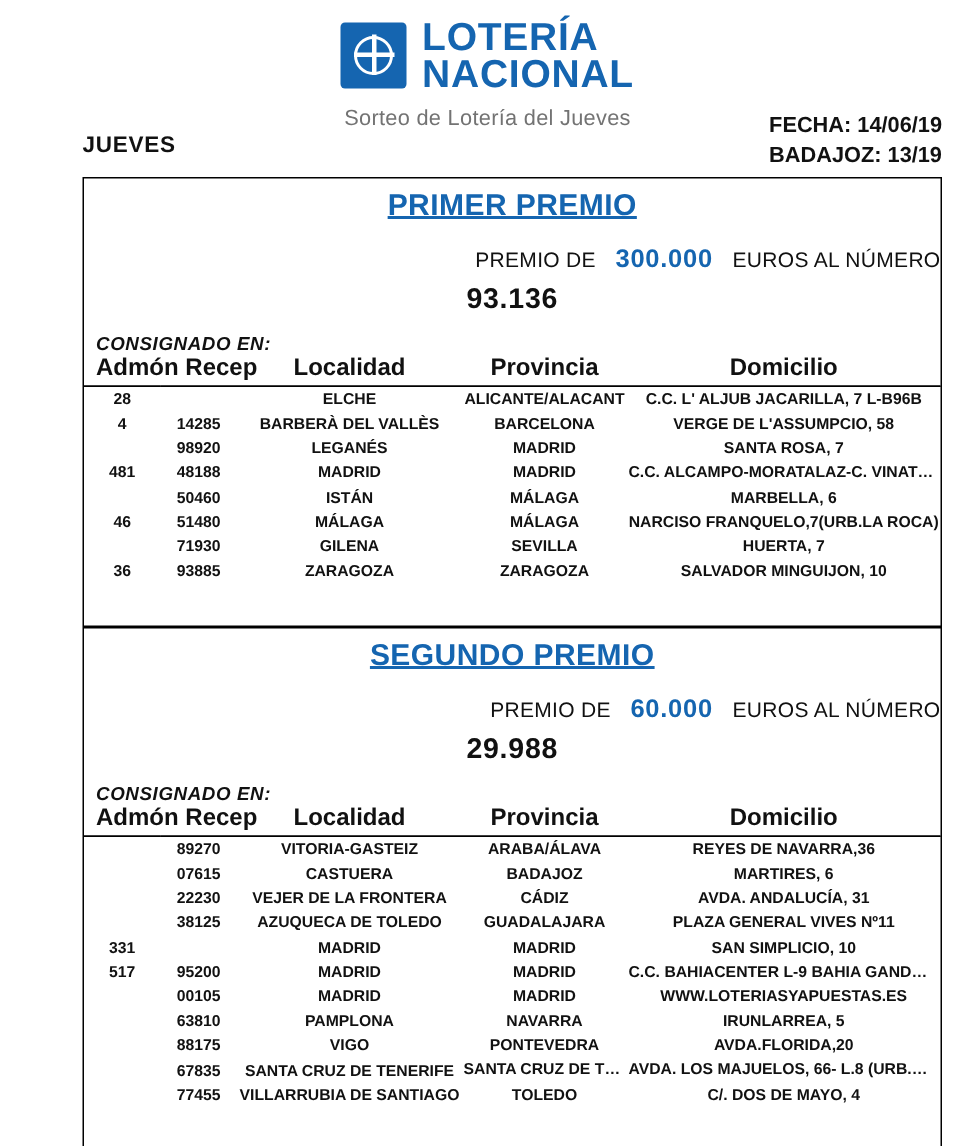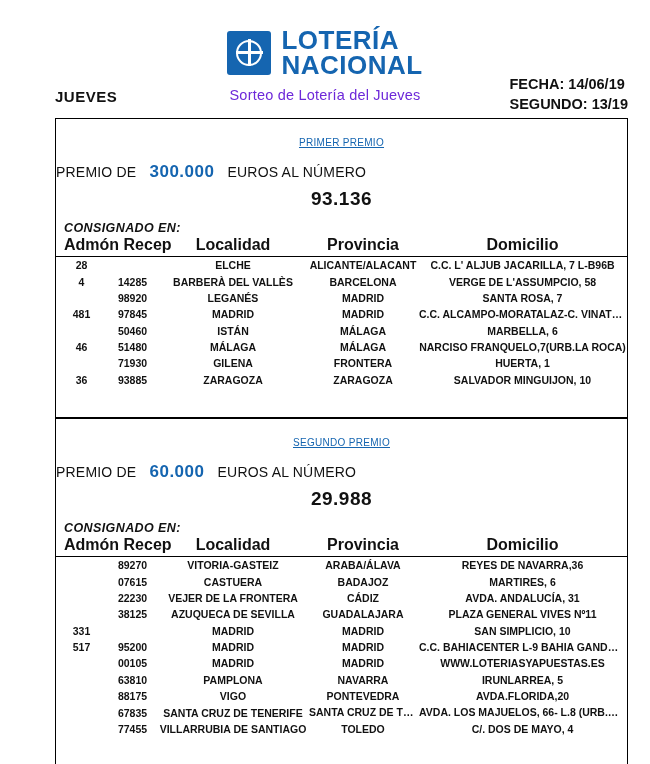--- a/index.html
+++ b/index.html
@@ -20,21 +20,21 @@
     height: 764px;
     box-sizing: border-box;
   }
 
   
   .logo-wrap {
     display: flex;
     align-items: center;
     justify-content: center;
     gap: 10px;
-    padding-top: 28px;
+    padding-top: 12px;
   }
   .logo-mark {
     width: 44px;
     height: 44px;
     background: #1565b0;
     border-radius: 3px;
     position: relative;
     flex: none;
   }
   .logo-mark .globe {
@@ -76,21 +76,21 @@
     font-weight: bold;
     color: #1565b0;
     letter-spacing: 0.5px;
   }
   .logo-text .l1 { font-size: 26px; }
   .logo-text .l2 { font-size: 26px; }
 
   .subhead {
     text-align: center;
     font-size: 14.5px;
-    color: #6d28d9;
+    color: #737373;
     margin-top: 10px;
     letter-spacing: 0.2px;
   }
 
   .weekday {
     position: absolute;
     left: 55px;
     top: 88px;
     font-size: 15px;
     font-weight: bold;
@@ -113,29 +113,29 @@
     right: 22px;
     border: 1.5px solid #000;
     box-sizing: border-box;
     background: #fff;
   }
   #first-prize-box { top: 118px; height: 300px; }
   #second-prize-box { top: 418px; height: 428px; }
 
   .prize-title {
     text-align: center;
-    font-size: 10px;
-    font-weight: normal;
+    font-size: 20px;
+    font-weight: bold;
     color: #1565b0;
     text-decoration: underline;
-    margin-top: 18px;
+    margin-top: 7px;
     letter-spacing: 0.3px;
   }
   .prize-line {
-    text-align: left;
+    text-align: right;
     margin-top: 14px;
     font-size: 14px;
     letter-spacing: 0.2px;
   }
   .prize-line .amount {
     color: #1565b0;
     font-weight: bold;
     font-size: 17px;
     margin: 0 9px;
     letter-spacing: 0.5px;
@@ -207,21 +207,21 @@
   <div class="subhead">Sorteo de Lotería del Jueves</div>
 
   <div class="weekday">JUEVES</div>
 
   <div class="dateblock">
     <div>
       <span>FECHA:</span>
       <span>14/06/19</span>
     </div>
     <div>
-      <span>SEGUNDO:</span>
+      <span>BADAJOZ:</span>
       <span>13/19</span>
     </div>
   </div>
 
   <div class="box" id="first-prize-box">
     <div class="prize-title">PRIMER PREMIO</div>
     <div class="prize-line">
       <span>PREMIO DE</span>
       <span class="amount">300.000</span>
       <span>EUROS AL NÚMERO</span>
@@ -257,21 +257,21 @@
           </tr>
           <tr>
             <td class="c-admon"></td>
             <td class="c-recep">98920</td>
             <td class="c-localidad">LEGANÉS</td>
             <td class="c-provincia">MADRID</td>
             <td class="c-domicilio">SANTA ROSA, 7</td>
           </tr>
           <tr>
             <td class="c-admon">481</td>
-            <td class="c-recep">97845</td>
+            <td class="c-recep">48188</td>
             <td class="c-localidad">MADRID</td>
             <td class="c-provincia">MADRID</td>
             <td class="c-domicilio small">C.C. ALCAMPO-MORATALAZ-C. VINATEROS S/N L4</td>
           </tr>
           <tr>
             <td class="c-admon"></td>
             <td class="c-recep">50460</td>
             <td class="c-localidad">ISTÁN</td>
             <td class="c-provincia">MÁLAGA</td>
             <td class="c-domicilio">MARBELLA, 6</td>
@@ -280,22 +280,22 @@
             <td class="c-admon">46</td>
             <td class="c-recep">51480</td>
             <td class="c-localidad">MÁLAGA</td>
             <td class="c-provincia">MÁLAGA</td>
             <td class="c-domicilio">NARCISO FRANQUELO,7(URB.LA ROCA)</td>
           </tr>
           <tr>
             <td class="c-admon"></td>
             <td class="c-recep">71930</td>
             <td class="c-localidad">GILENA</td>
-            <td class="c-provincia">FRONTERA</td>
-            <td class="c-domicilio">HUERTA, 1</td>
+            <td class="c-provincia">SEVILLA</td>
+            <td class="c-domicilio">HUERTA, 7</td>
           </tr>
           <tr>
             <td class="c-admon">36</td>
             <td class="c-recep">93885</td>
             <td class="c-localidad">ZARAGOZA</td>
             <td class="c-provincia">ZARAGOZA</td>
             <td class="c-domicilio">SALVADOR MINGUIJON, 10</td>
           </tr>
         </tbody>
     </table>
@@ -340,21 +340,21 @@
           <tr>
             <td class="c-admon"></td>
             <td class="c-recep">22230</td>
             <td class="c-localidad">VEJER DE LA FRONTERA</td>
             <td class="c-provincia">CÁDIZ</td>
             <td class="c-domicilio">AVDA. ANDALUCÍA, 31</td>
           </tr>
           <tr>
             <td class="c-admon"></td>
             <td class="c-recep">38125</td>
-            <td class="c-localidad">AZUQUECA DE SEVILLA</td>
+            <td class="c-localidad">AZUQUECA DE TOLEDO</td>
             <td class="c-provincia">GUADALAJARA</td>
             <td class="c-domicilio">PLAZA GENERAL VIVES Nº11</td>
           </tr>
           <tr>
             <td class="c-admon">331</td>
             <td class="c-recep"></td>
             <td class="c-localidad">MADRID</td>
             <td class="c-provincia">MADRID</td>
             <td class="c-domicilio">SAN SIMPLICIO, 10</td>
           </tr>

